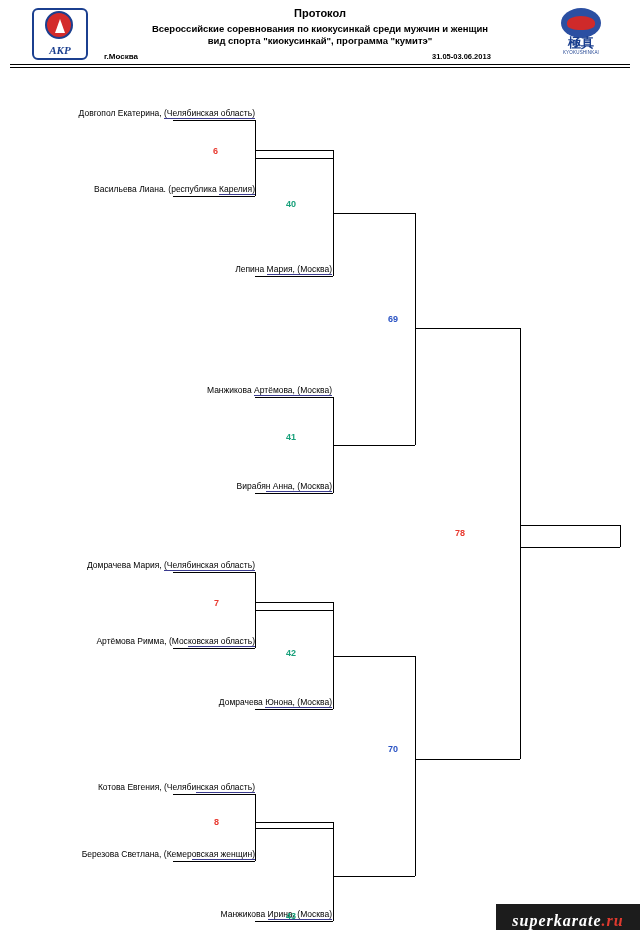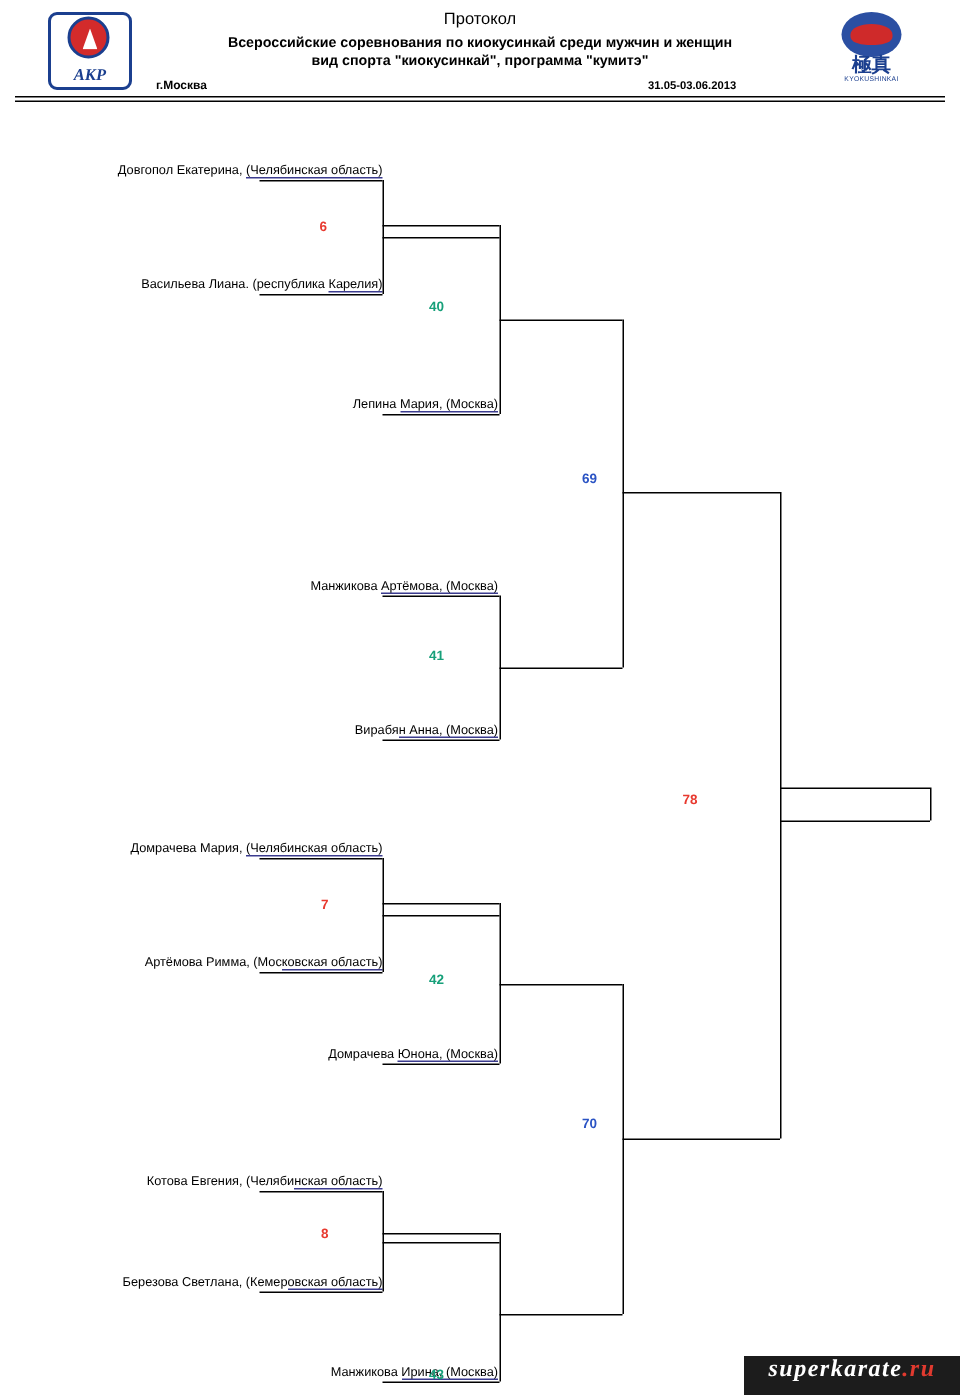--- a/index.html
+++ b/index.html
@@ -39,21 +39,21 @@
     width: 58px; height: 54px;
   }
   .title-block {
     position: absolute;
     left: 100px; top: 6px;
     width: 440px;
     text-align: center;
   }
   .doc-title {
     font-size: 11px;
-    font-weight: normal;
+    font-weight: bold;
     line-height: 14px;
   }
   .doc-sub1 {
     font-size: 9.5px;
     font-weight: bold;
     line-height: 12px;
     margin-top: 3px;
   }
   .doc-sub2 {
     font-size: 9.5px;
@@ -135,21 +135,21 @@
     right: 0; bottom: 0;
     width: 144px; height: 26px;
     background: #1c1c1c;
     color: #ffffff;
     font-family: "Liberation Serif", serif;
     font-size: 16px;
     font-weight: bold;
     font-style: italic;
     letter-spacing: 1px;
     display: flex;
-    align-items: flex-start;
+    align-items: flex-end;
     justify-content: center;
   }
   .watermark .red { color: #e03a2f; }
 
   
   .akr-outer {
     position: absolute; left: 0; top: 0;
     width: 56px; height: 52px;
     border: 2px solid #1b3f8f;
     border-radius: 6px;
@@ -278,21 +278,21 @@
     <div class="name" style="right:385px; top:636px;">
       <span>Артёмова  Римма, (Мос</span><span class="u">ковская область)</span>
     </div>
     <div class="name" style="right:308px; top:697px;">
       <span>Домрачева </span><span class="u"> Юнона, (Москва)</span>
     </div>
     <div class="name" style="right:385px; top:782px;">
       <span>Котова  Евгения, (Челяби</span><span class="u">нская область)</span>
     </div>
     <div class="name" style="right:385px; top:849px;">
-      <span>Березова  Светлана, (Кемер</span><span class="u">овская область)</span>
+      <span>Березова  Светлана, (Кемер</span><span class="u">овская женщин)</span>
     </div>
     <div class="name" style="right:308px; top:909px;">
       <span>Манжикова </span><span class="u">Ирина, (Москва)</span>
     </div>
 
     <div class="ln h" style="left:173px; top:120px; width:82px;"></div>
     <div class="ln v" style="left:255px; top:120px; height:76px;"></div>
     <div class="ln h" style="left:173px; top:196px; width:82px;"></div>
     <div class="ln h" style="left:255px; top:158px; width:78px;"></div>
     <div class="num red" style="left:213px; top:146px;">6</div>

